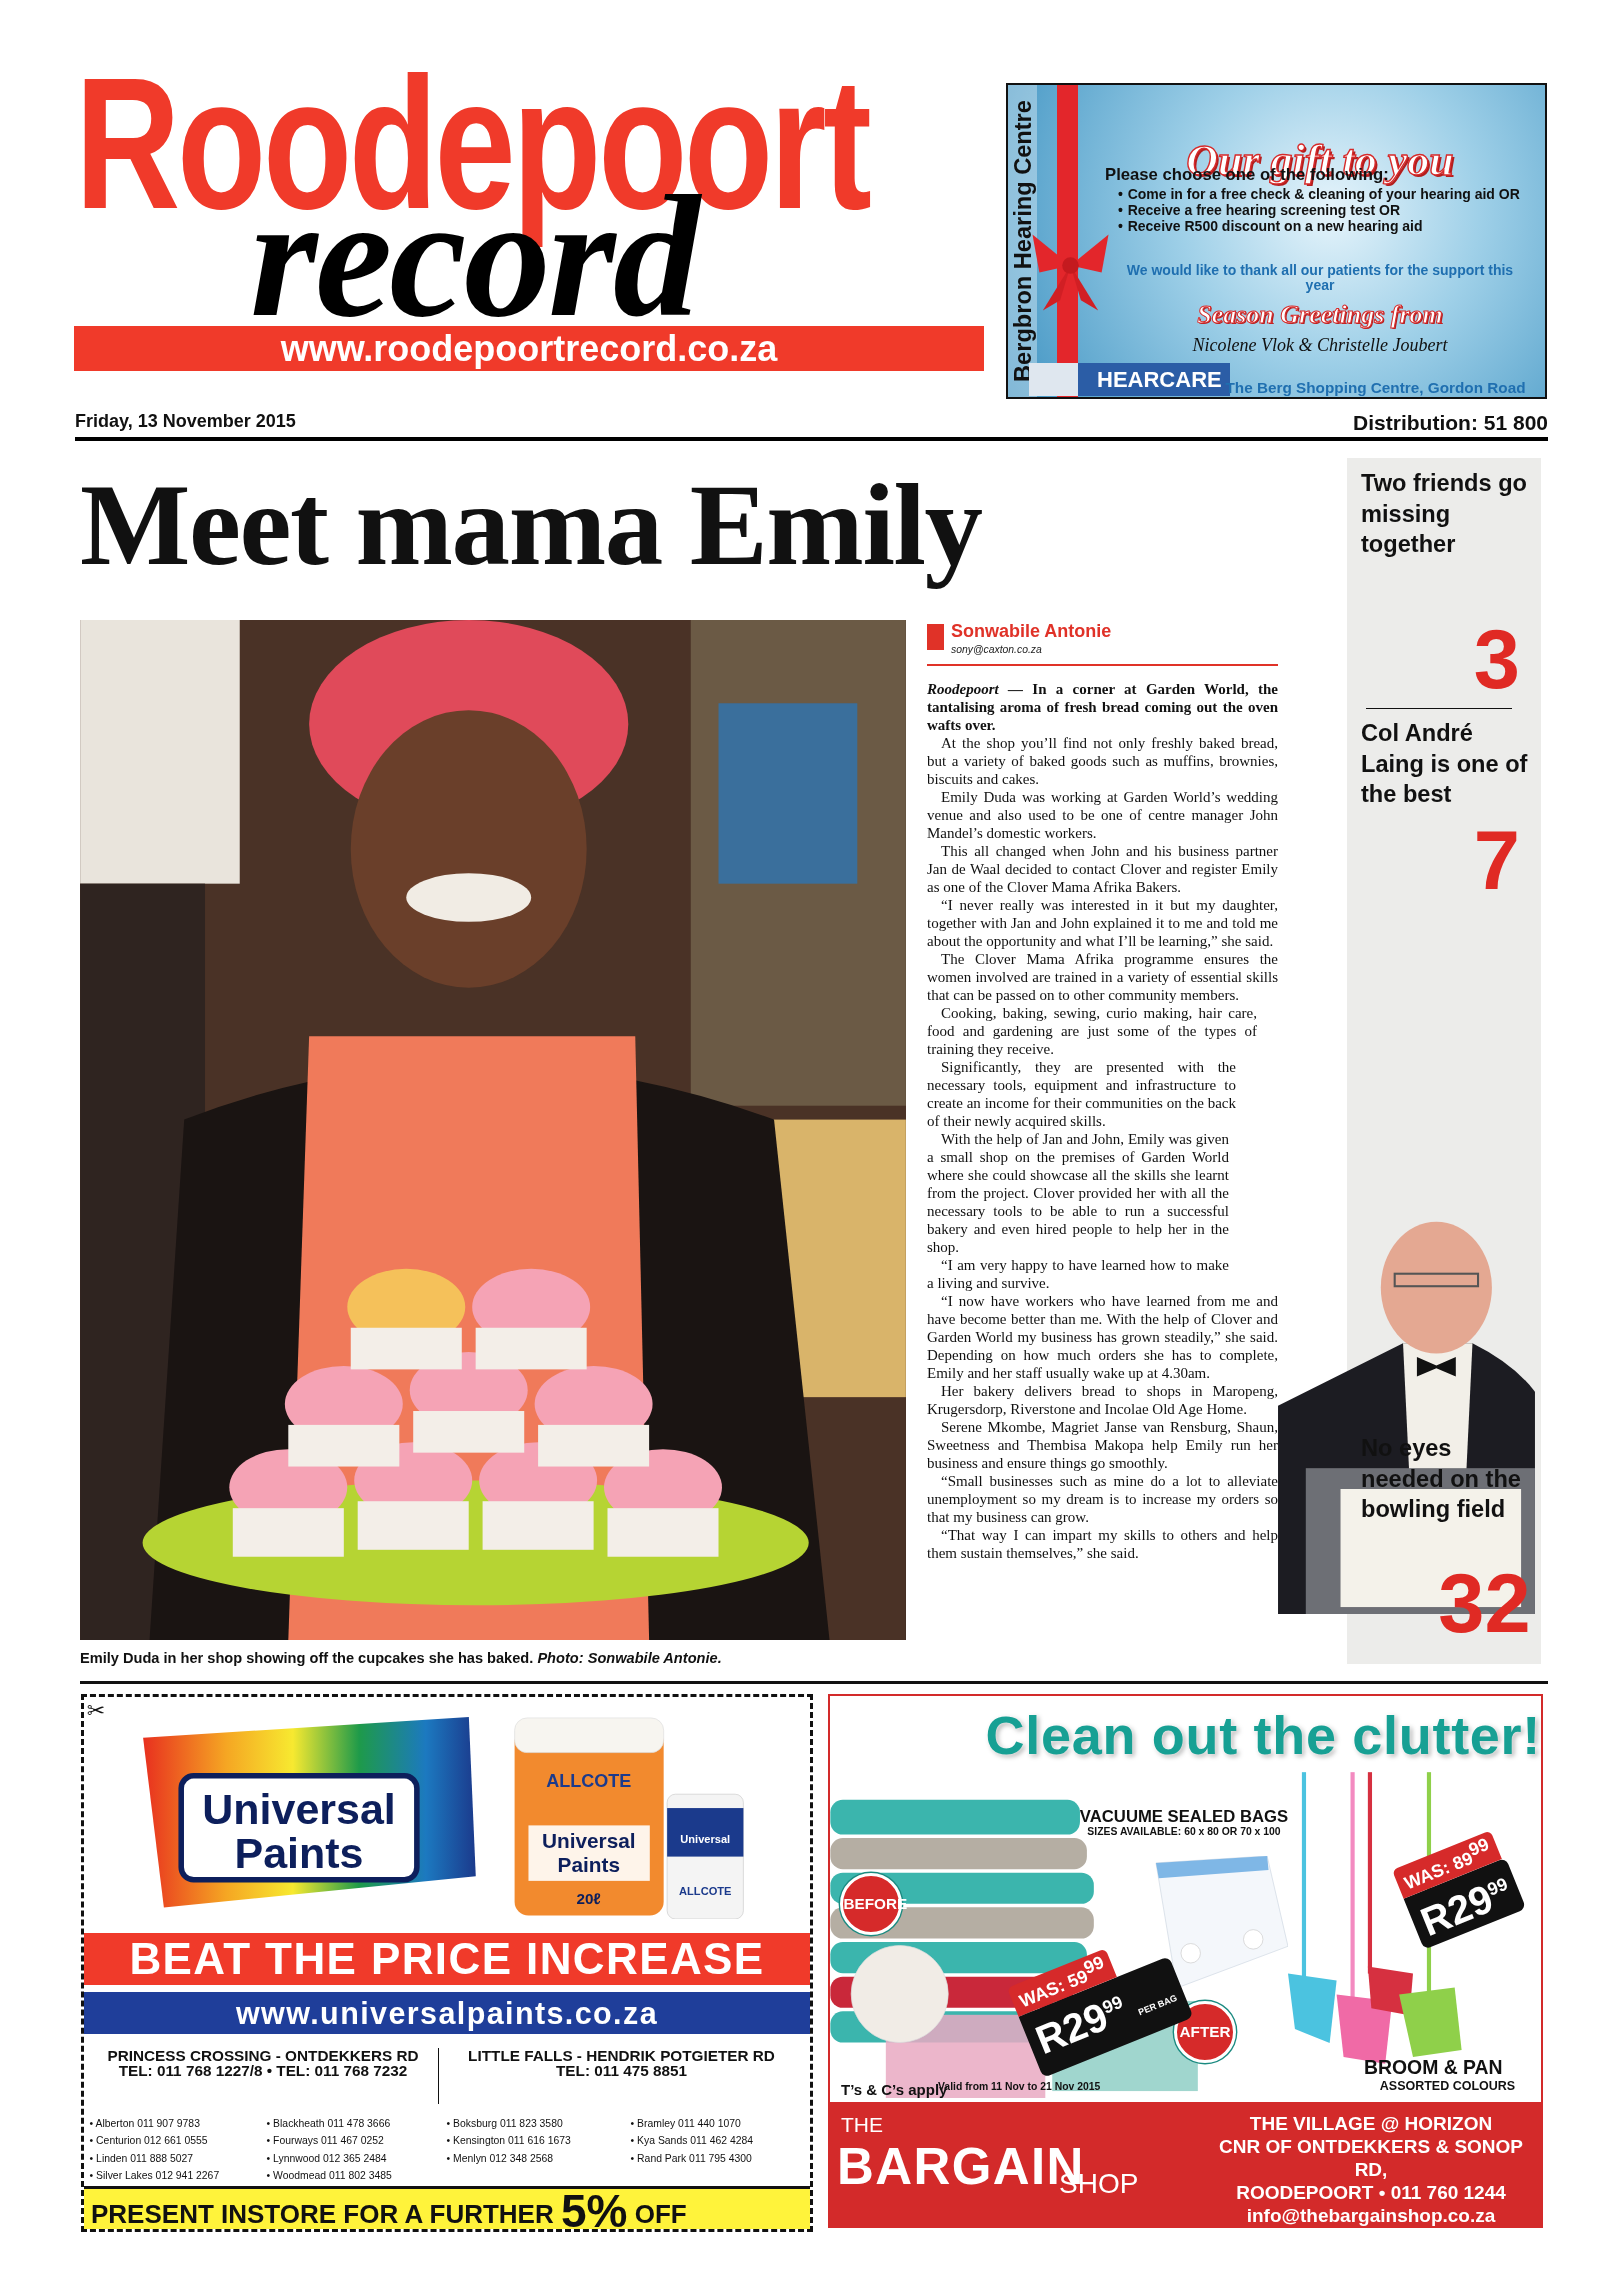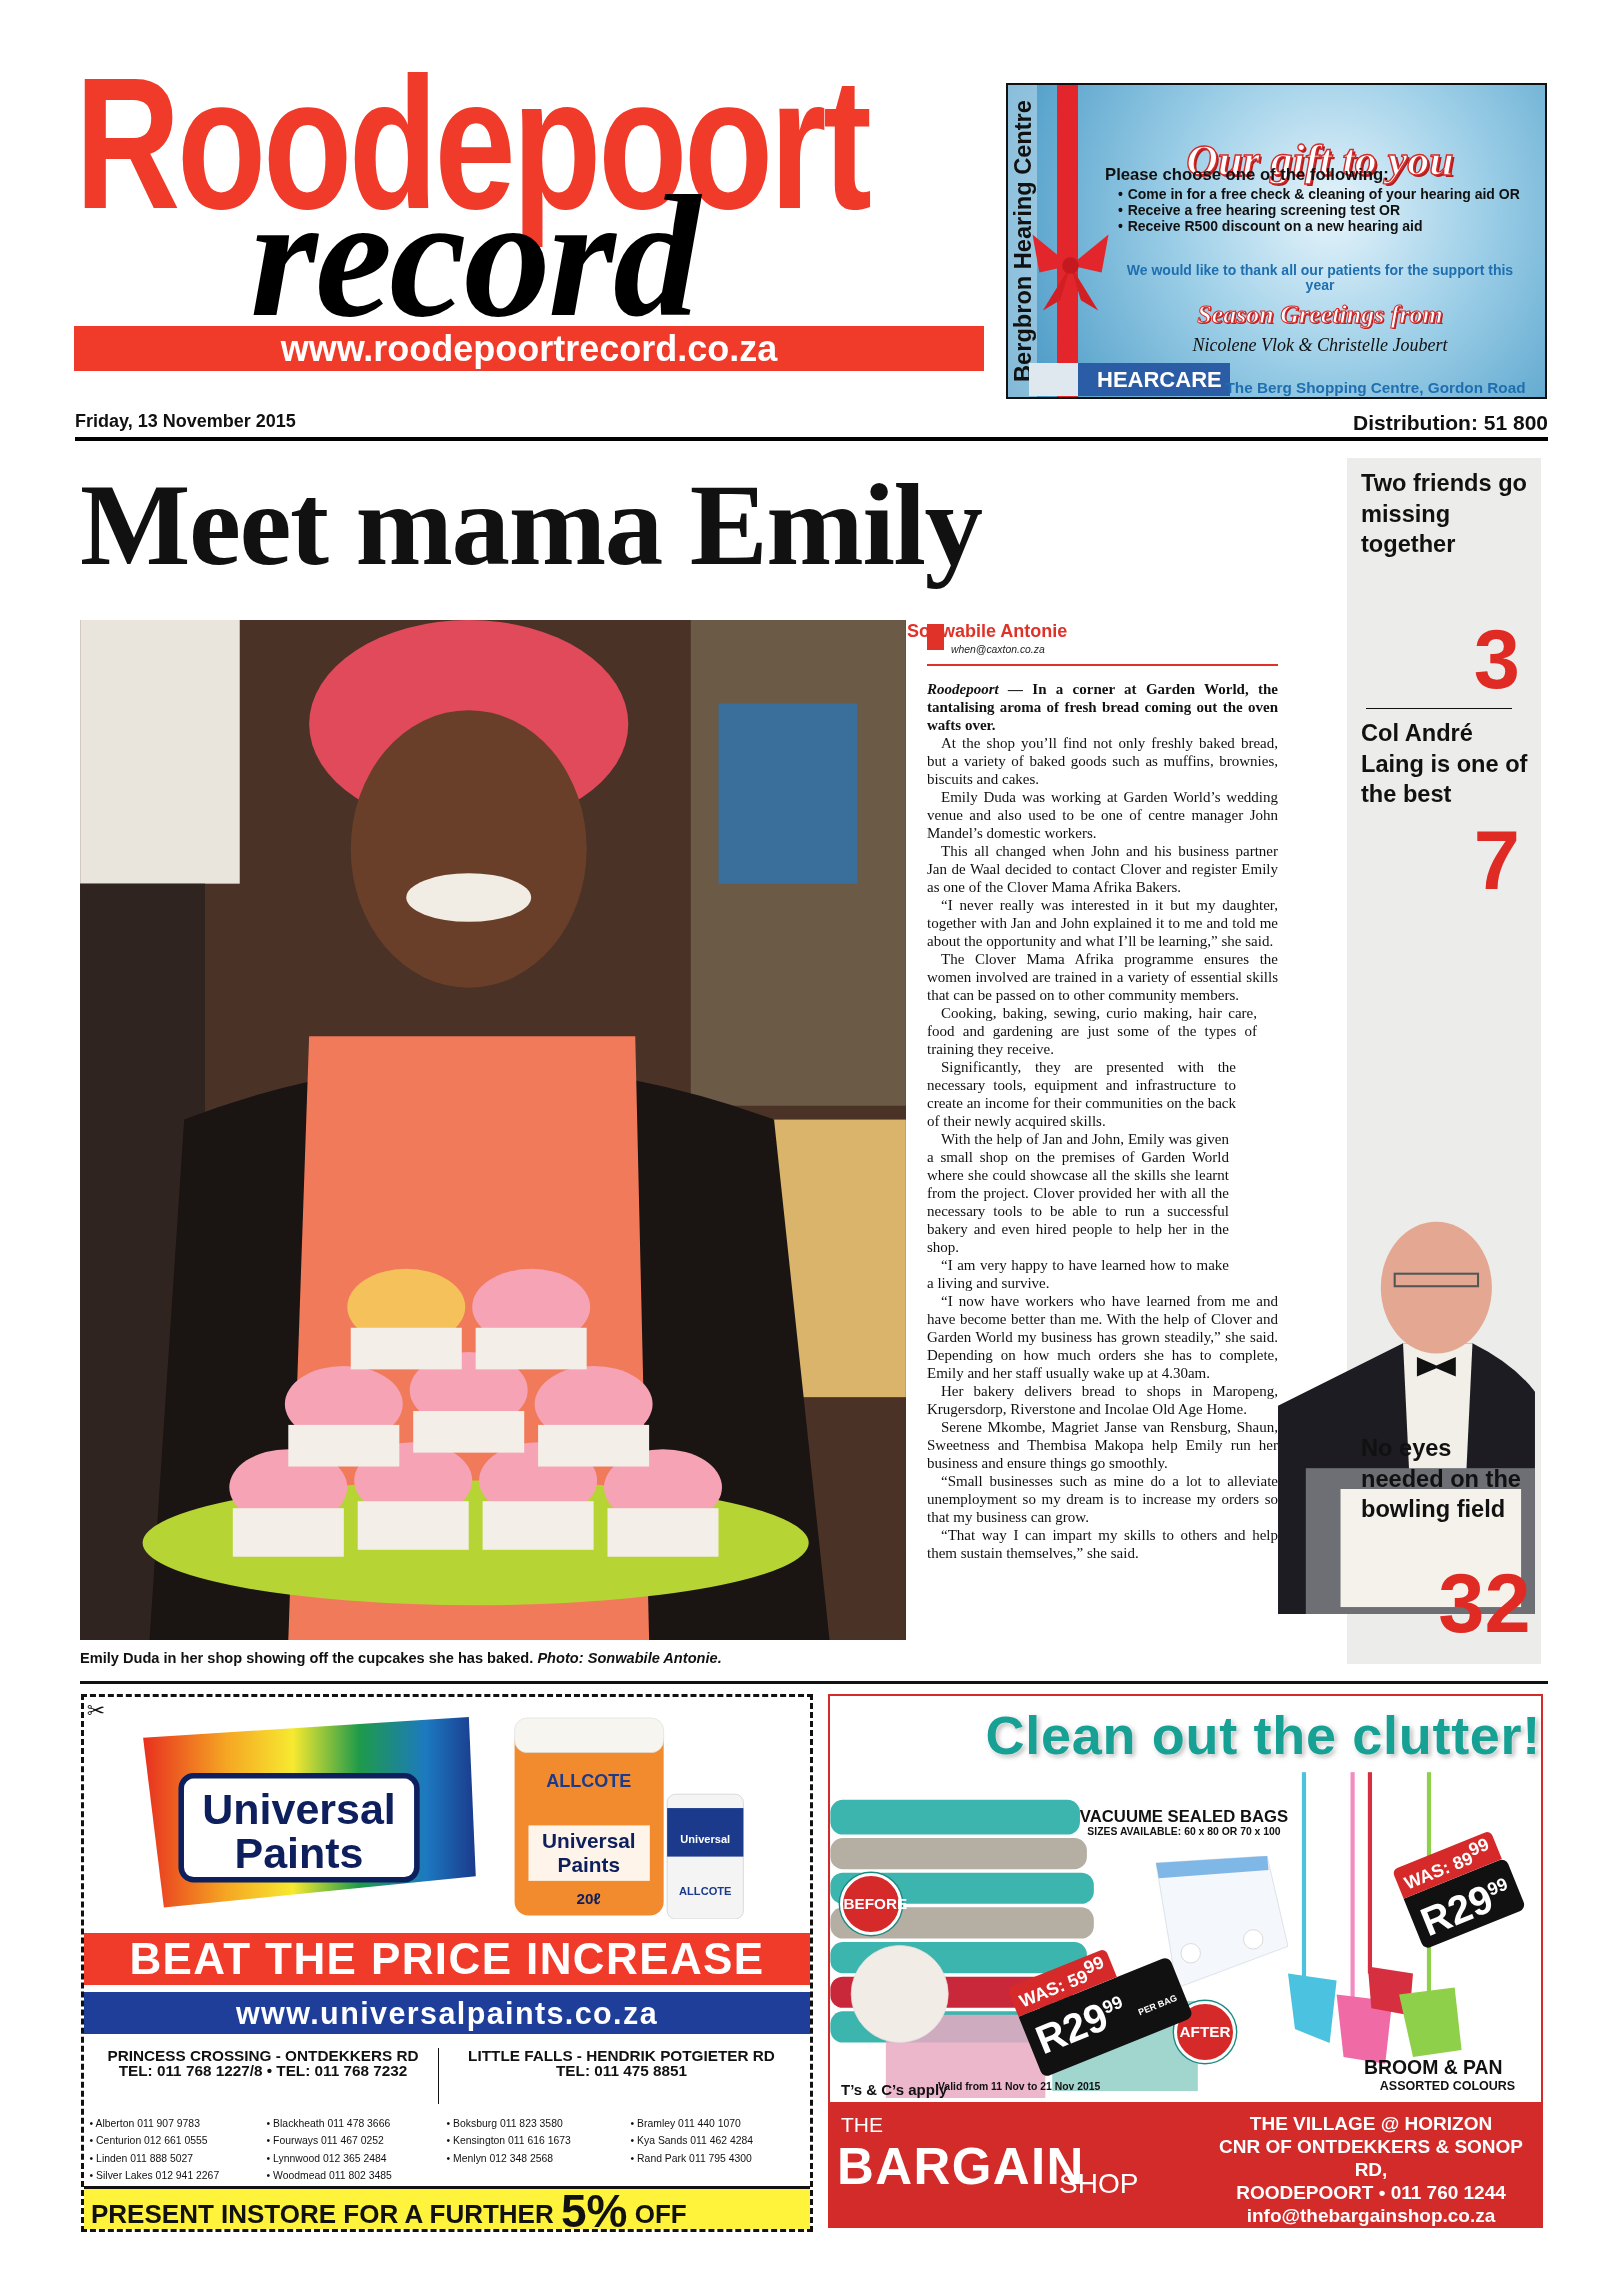--- a/index.html
+++ b/index.html
@@ -72,21 +72,21 @@
   
   #main-photo {
     left: 80px; top: 620px; width: 826px; height: 1020px; overflow: hidden;
     background: linear-gradient(180deg, #3b2a22 0%, #5a3f2e 30%, #2b1e18 100%);
   }
   #caption { left: 80px; top: 1650px; font-size: 14.6px; font-weight: 700; white-space: nowrap; }
   #caption i { font-weight: 700; }
 
   
   #byline-box { left: 927px; top: 624px; width: 16.7px; height: 26px; background: #e03228; }
-  #byline-name { left: 907px; top: 621px; font-weight: 700; color: #e03228; font-size: 18px; }
+  #byline-name { left: 951px; top: 621px; font-weight: 700; color: #e03228; font-size: 18px; }
   #byline-email { left: 951px; top: 644px; font-style: italic; font-size: 10.4px; color: #222; }
   #byline-rule { left: 927px; top: 664px; width: 351px; height: 2.1px; background: #e03228; }
   #article {
     left: 927px; top: 680px; width: 351px;
     font-family: "Liberation Serif", serif; font-size: 15px; line-height: 18px; text-align: justify; color: #111;
   }
   #article p { text-indent: 14px; }
   #article p.lead { text-indent: 0; font-weight: 700; }
   #article p.lead i { font-weight: 700; }
 
@@ -248,21 +248,21 @@
       <rect x="570" y="1020" width="160" height="60"></rect>
     </g>
   </svg>
 </div>
 <div class="abs" id="caption">
   <span>Emily Duda in her shop showing off the cupcakes she has baked.</span> <i>Photo: Sonwabile Antonie.</i>
 </div>
 
 <div class="abs" id="byline-box"></div>
 <div class="abs" id="byline-name">Sonwabile Antonie</div>
-<div class="abs" id="byline-email">when@caxton.co.za</div>
+<div class="abs" id="byline-email">sony@caxton.co.za</div>
 <div class="abs" id="byline-rule"></div>
 
 <div class="abs" id="article">
   <p class="lead"><i>Roodepoort —</i> <span>In a corner at Garden World, the tantalising aroma of fresh bread coming out the oven wafts over.</span></p>
   <p>At the shop you’ll find not only freshly baked bread, but a variety of baked goods such as muffins, brownies, biscuits and cakes.</p>
   <p>Emily Duda was working at Garden World’s wedding venue and also used to be one of centre manager John Mandel’s domestic workers.</p>
   <p>This all changed when John and his business partner Jan de Waal decided to contact Clover and register Emily as one of the Clover Mama Afrika Bakers.</p>
   <p>“I never really was interested in it but my daughter, together with Jan and John explained it to me and told me about the opportunity and what I’ll be learning,” she said.</p>
   <p>The Clover Mama Afrika programme ensures the women involved are trained in a variety of essential skills that can be passed on to other community members.</p>
   <p style="margin-right:21px">Cooking, baking, sewing, curio making, hair care, food and gardening are just some of the types of training they receive.</p>

